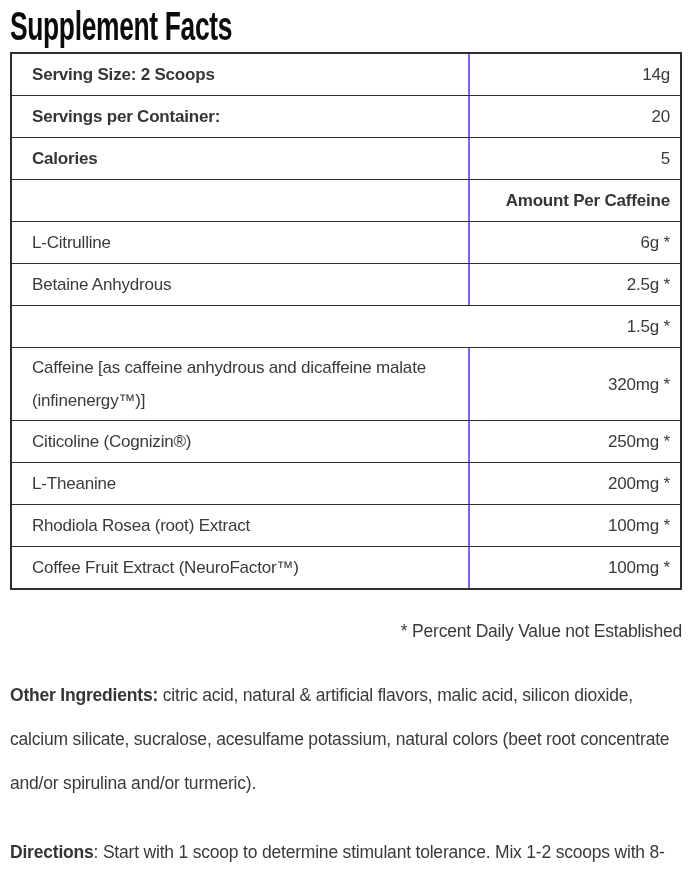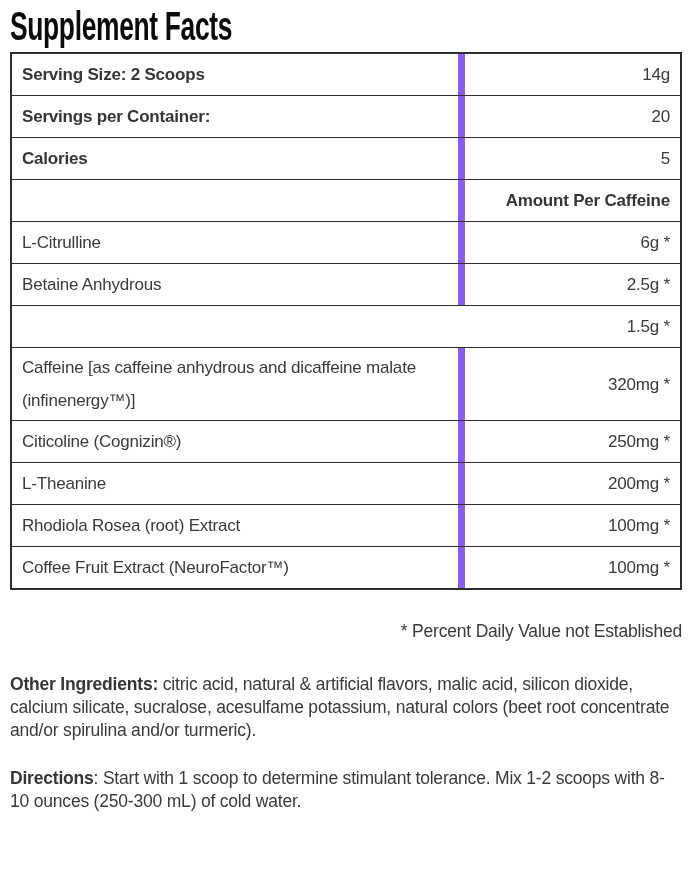--- a/index.html
+++ b/index.html
@@ -35,40 +35,40 @@
   [data-repeat="table.serving_rows"] > div.row:first-of-type { border-top:none; }
   .cell {
     display:flex;
     align-items:center;
     font-size:17px;
     line-height:33px;
     padding:3px 10px;
   }
   .cell.left {
     width:426px;
-    border-right:7px solid #8b5cf6;
-    padding-left:10px;
+    border-right:2px solid #8b5cf6;
+    padding-left:20px;
   }
   .cell.right {
     flex:1;
     justify-content:flex-end;
     text-align:right;
   }
   .bold { font-weight:700; color:#353535; }
 
   .footnote {
     margin:31px 0 0 0;
     font-size:17.5px;
     line-height:21px;
     text-align:right;
   }
   .para {
     margin:31px 0 0 0;
     font-size:17.5px;
-    line-height:23px;
+    line-height:44px;
   }
   .para.directions { margin-top:25px; }
 </style>
 </head>
 <body>
 
 <div class="panel">
 
   <div class="title">Supplement Facts</div>
 

